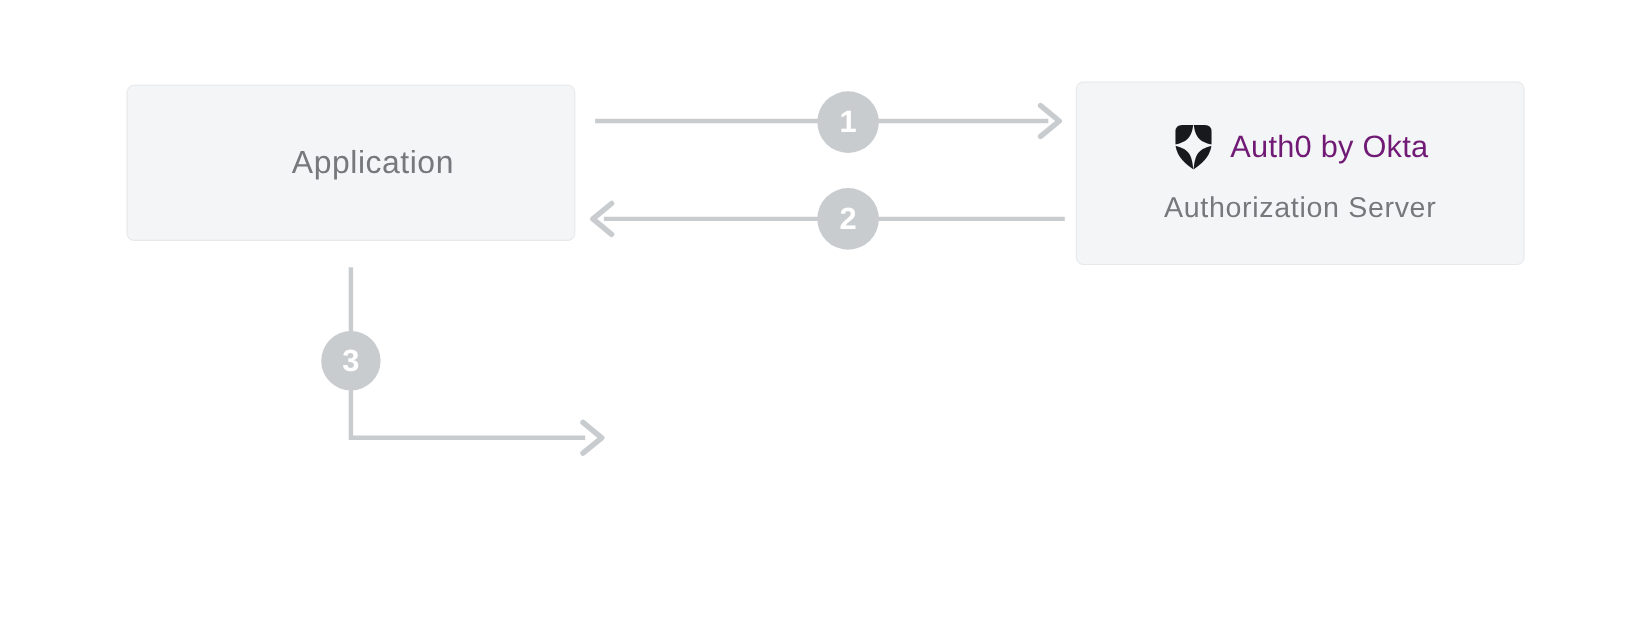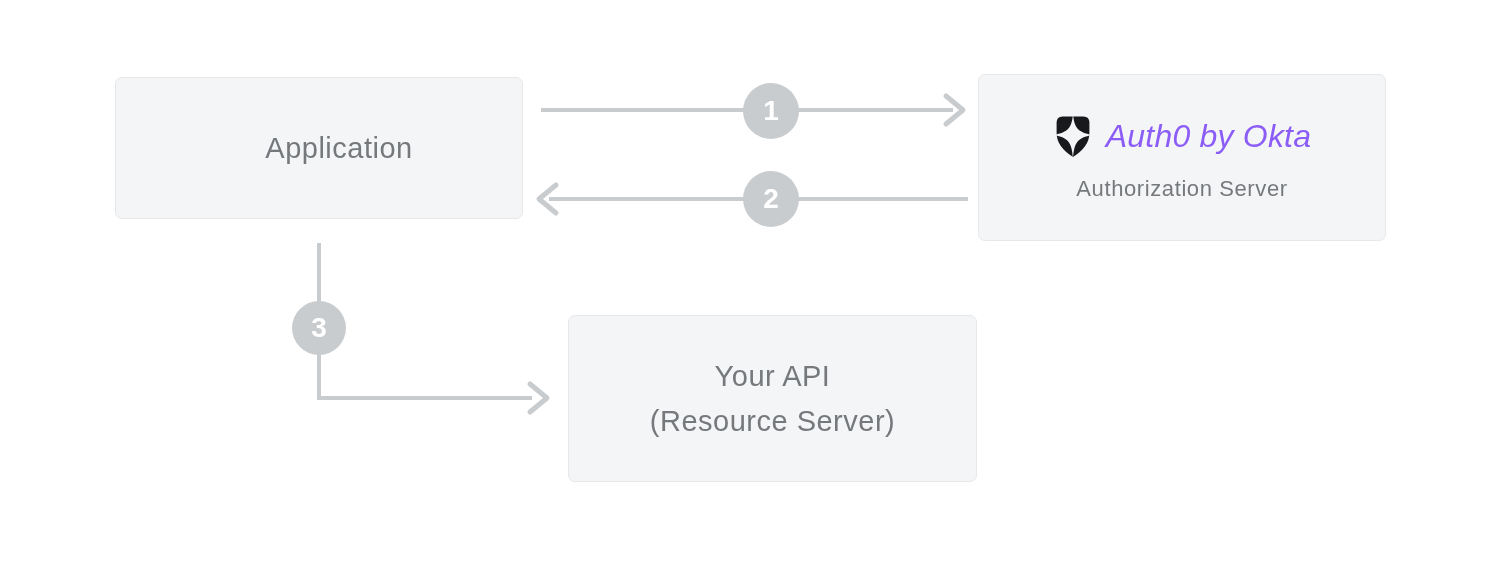--- a/index.html
+++ b/index.html
@@ -39,28 +39,27 @@
     letter-spacing: 0.5px;
   }
   .logo-row {
     display: flex;
     align-items: center;
     justify-content: center;
     gap: 13px;
     margin-bottom: 16px;
   }
   .brand-text {
-    color: #8b5cf6;
-    font-size: 32px;
+    color: #701a75;
+    font-size: 28px;
     letter-spacing: 0.2px;
-    font-style: italic;
   }
   .auth-label {
     color: #76797c;
-    font-size: 22px;
+    font-size: 26px;
     letter-spacing: 0.6px;
   }
   .step-circle {
     position: absolute;
     width: 56px; height: 56px;
     border-radius: 50%;
     background: #c9cccf;
     color: #ffffff;
     font-size: 28px;
     font-weight: 600;
@@ -107,24 +106,18 @@
             <path d="M50,-2 C53,32 61,44 98,51 C61,58 53,70 50,110 C47,70 39,58 2,51 C39,44 47,32 50,-2 Z" fill="#000000"></path>
           </mask>
         </defs>
         <rect width="100" height="112" fill="#17191c" mask="url(#auth0mask)"></rect>
       </svg>
       <span class="brand-text">Auth0 by Okta</span>
     </div>
     <div class="auth-label">Authorization Server</div>
   </div>
 
-  <div class="box box-api">
-    <div class="node-label">
-      <div>Your API</div>
-      <div>(Resource Server)</div>
-    </div>
-  </div>
 
   <div class="step-circle step-1">1</div>
   <div class="step-circle step-2">2</div>
   <div class="step-circle step-3">3</div>
 
 </div>
 
 </body></html>

